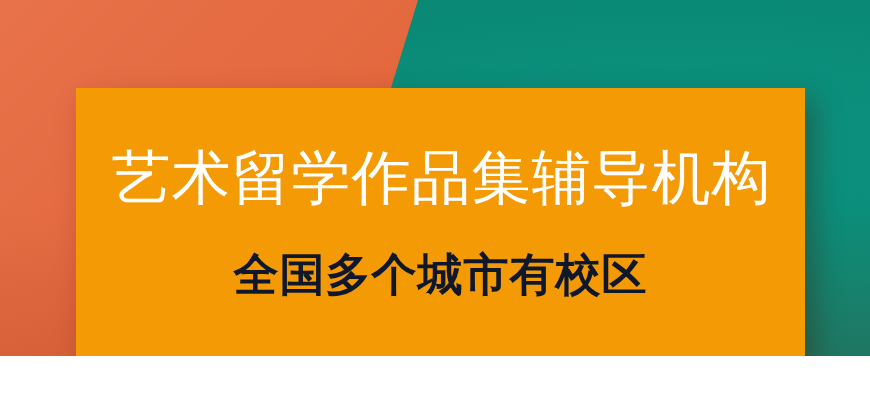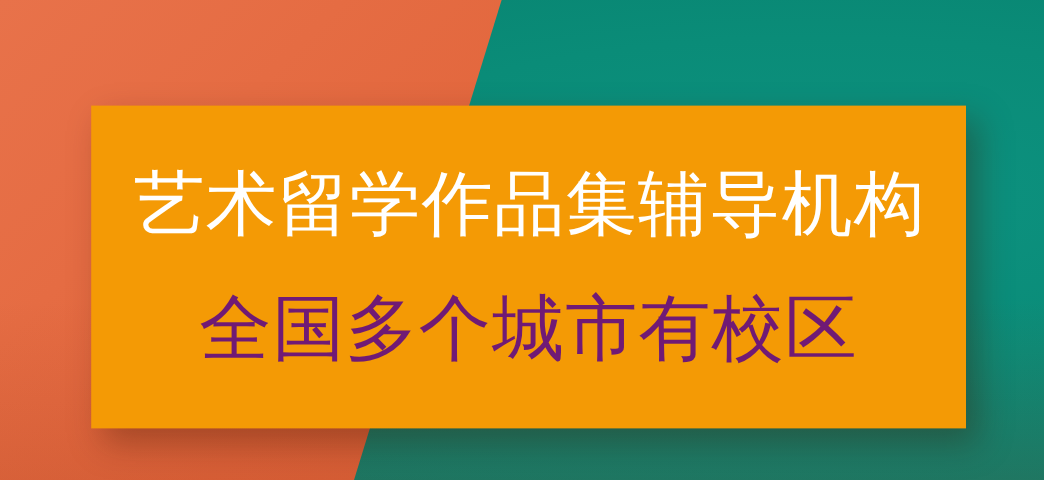--- a/index.html
+++ b/index.html
@@ -3,21 +3,21 @@
 <meta charset="utf-8">
 <style>
   html, body {
     margin: 0;
     padding: 0;
     background: #ffffff;
   }
   #banner {
     position: relative;
     width: 870px;
-    height: 400px;
+    height: 356px;
     overflow: hidden;
     font-family: "Liberation Sans", "DejaVu Sans", sans-serif;
     user-select: none;
   }
   
   .bg-warm {
     position: absolute;
     inset: 0;
     background: linear-gradient(135deg, #e8724a 0%, #e2663c 45%, #da5f36 100%);
   }
@@ -66,25 +66,25 @@
   .headline {
     color: #ffffff;
     font-size: 59px;
     line-height: 1;
     letter-spacing: 1px;
     font-weight: normal;
     margin: 0 0 0 2px;
     white-space: nowrap;
   }
   .subheadline {
-    color: #701a75;
-    font-size: 60px;
+    color: #0f172a;
+    font-size: 45px;
     line-height: 1;
     letter-spacing: 1px;
-    font-weight: normal;
+    font-weight: bold;
     margin: 44px 0 0 0;
     white-space: nowrap;
   }
 </style>
 </head>
 <body>
 
 <div id="banner">
 
   <div class="bg-warm"></div>

